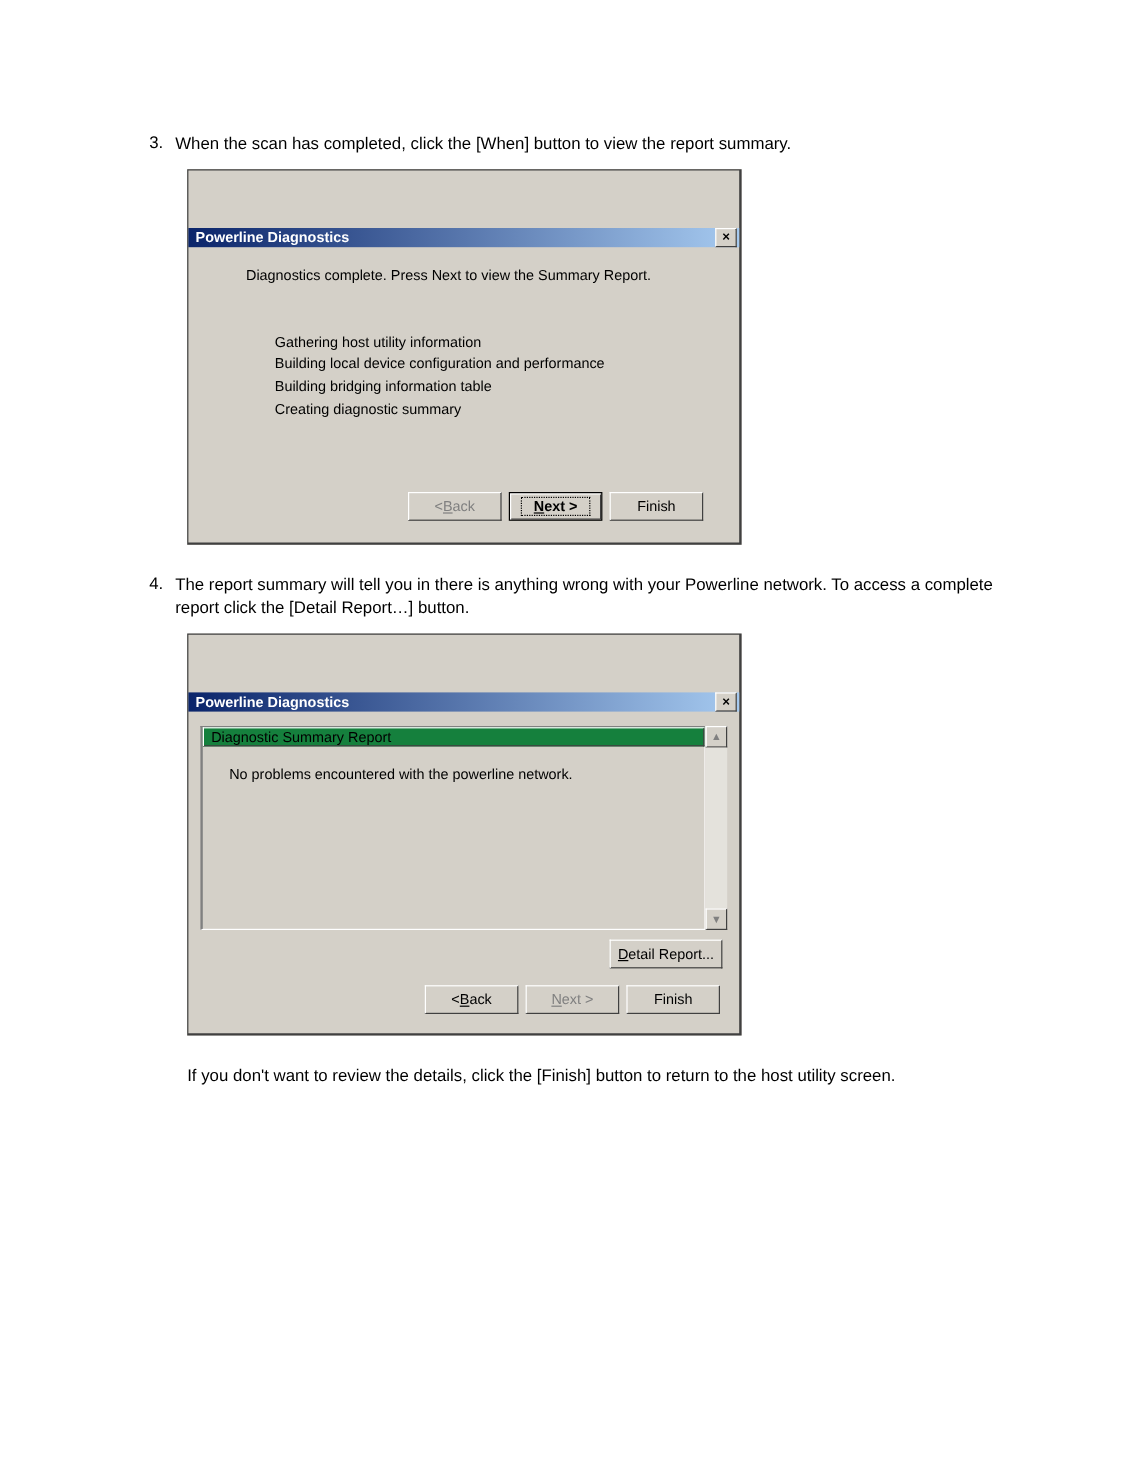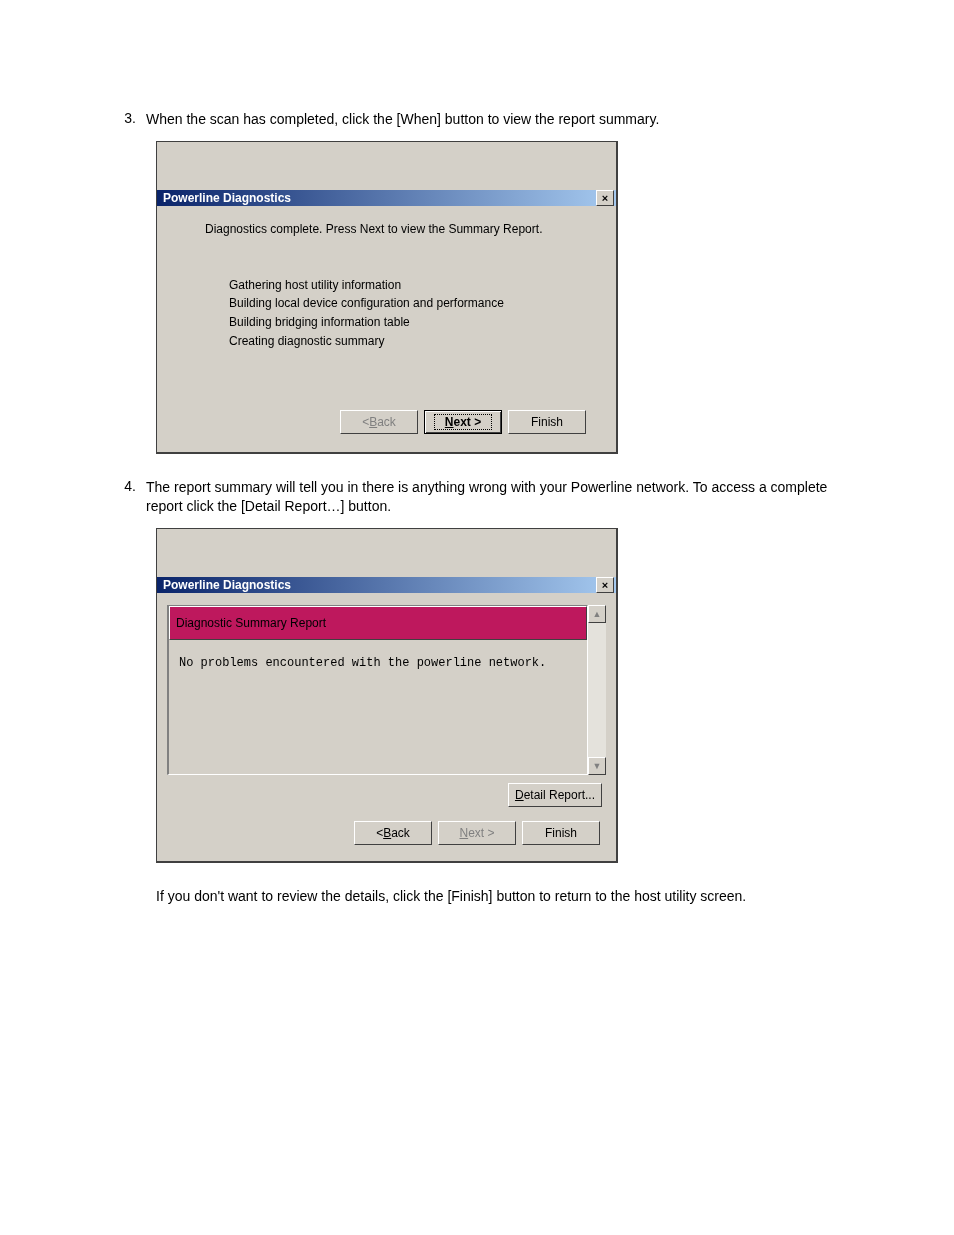--- a/index.html
+++ b/index.html
@@ -118,43 +118,43 @@
     border: 1px dotted #000;
     padding: 0 10px;
     display: inline-block;
   }
   .u { text-decoration: underline; }
   .tb-head {
     border-top: 1px solid #fff;
     border-left: 1px solid #fff;
     border-right: 1px solid #404040;
     border-bottom: 1px solid #404040;
-    background: #be185d;
-    height: 34px;
+    background: #15803d;
+    height: 16px;
     display: flex;
     align-items: center;
     padding: 0 6px;
     white-space: nowrap;
   }
   .report-row {
     display: flex;
     align-items: stretch;
   }
   .report-body {
     flex: 1;
     background: #d4d0c8;
     border-top: 1px solid #808080;
     border-left: 2px solid #808080;
     border-right: 1px solid #fff;
     border-bottom: 1px solid #fff;
     min-height: 170px;
     padding: 0;
   }
   .report-inner { padding: 10px 10px 4px 10px; }
-  .rp-msg { margin-top: 6px; font-family: Liberation Mono, monospace; }
+  .rp-msg { margin-left: 12px; margin-top: 6px; }
   .trail-paragraph { margin-left: 36px; margin-top: 10px; line-height: 1.35; }
   .body2 { padding: 12px 10px 10px 10px; }
   .scrollbar {
     width: 18px;
     display: flex;
     flex-direction: column;
     background: #d4d0c8;
   }
   .sb-btn {
     height: 18px;

